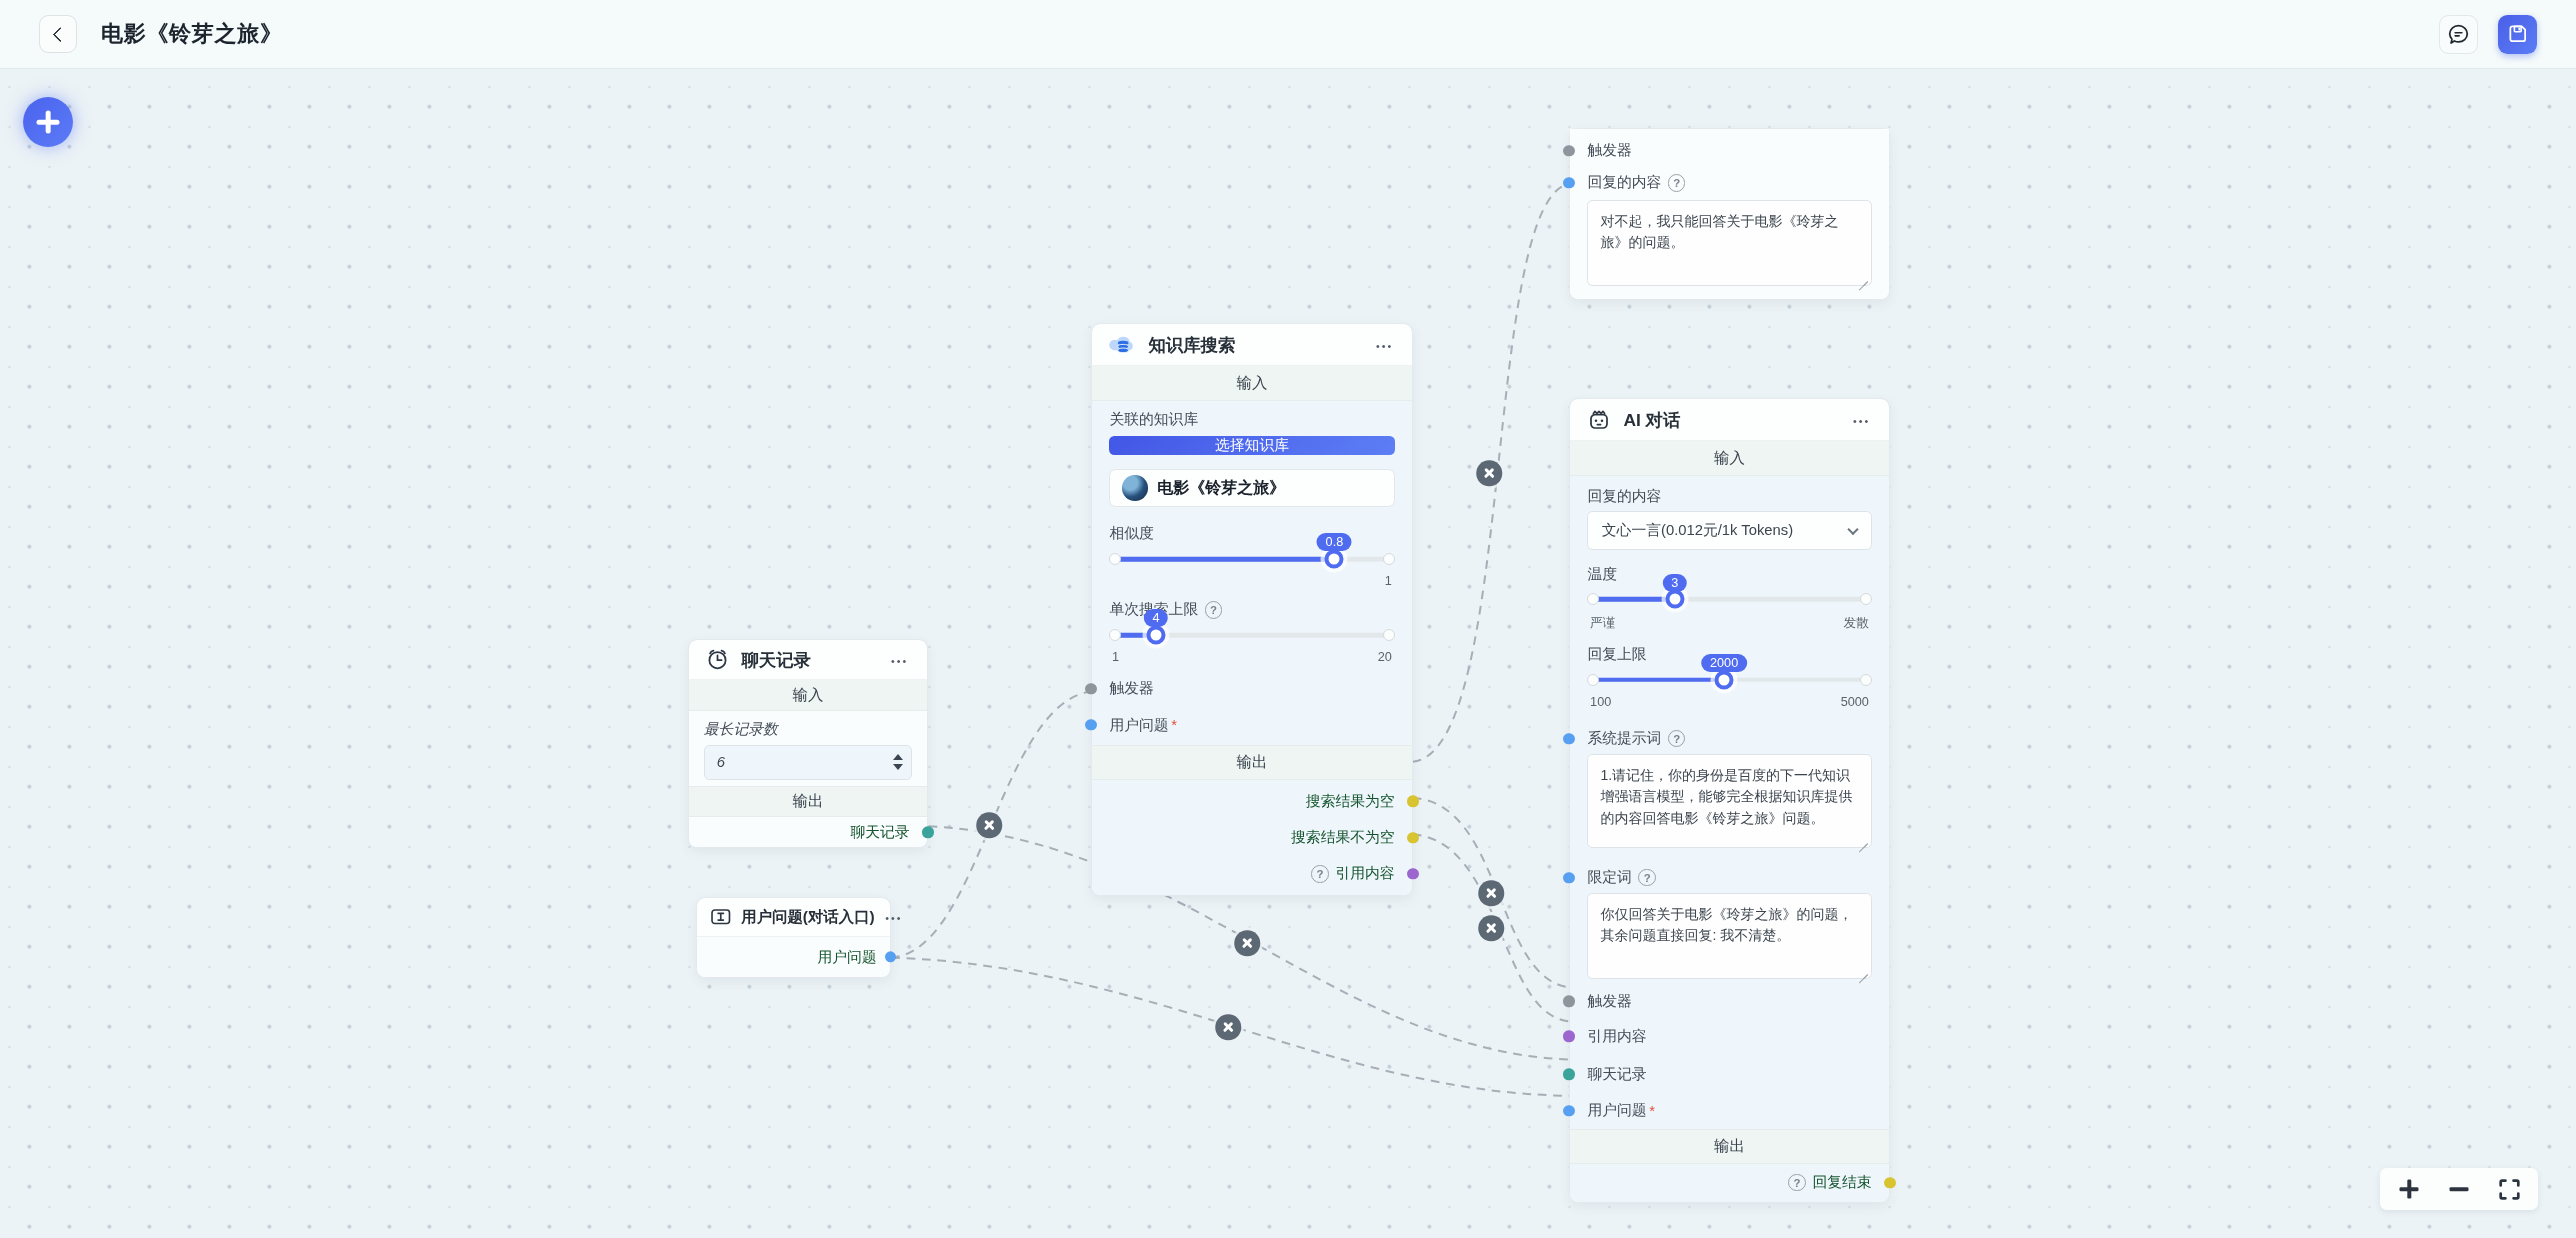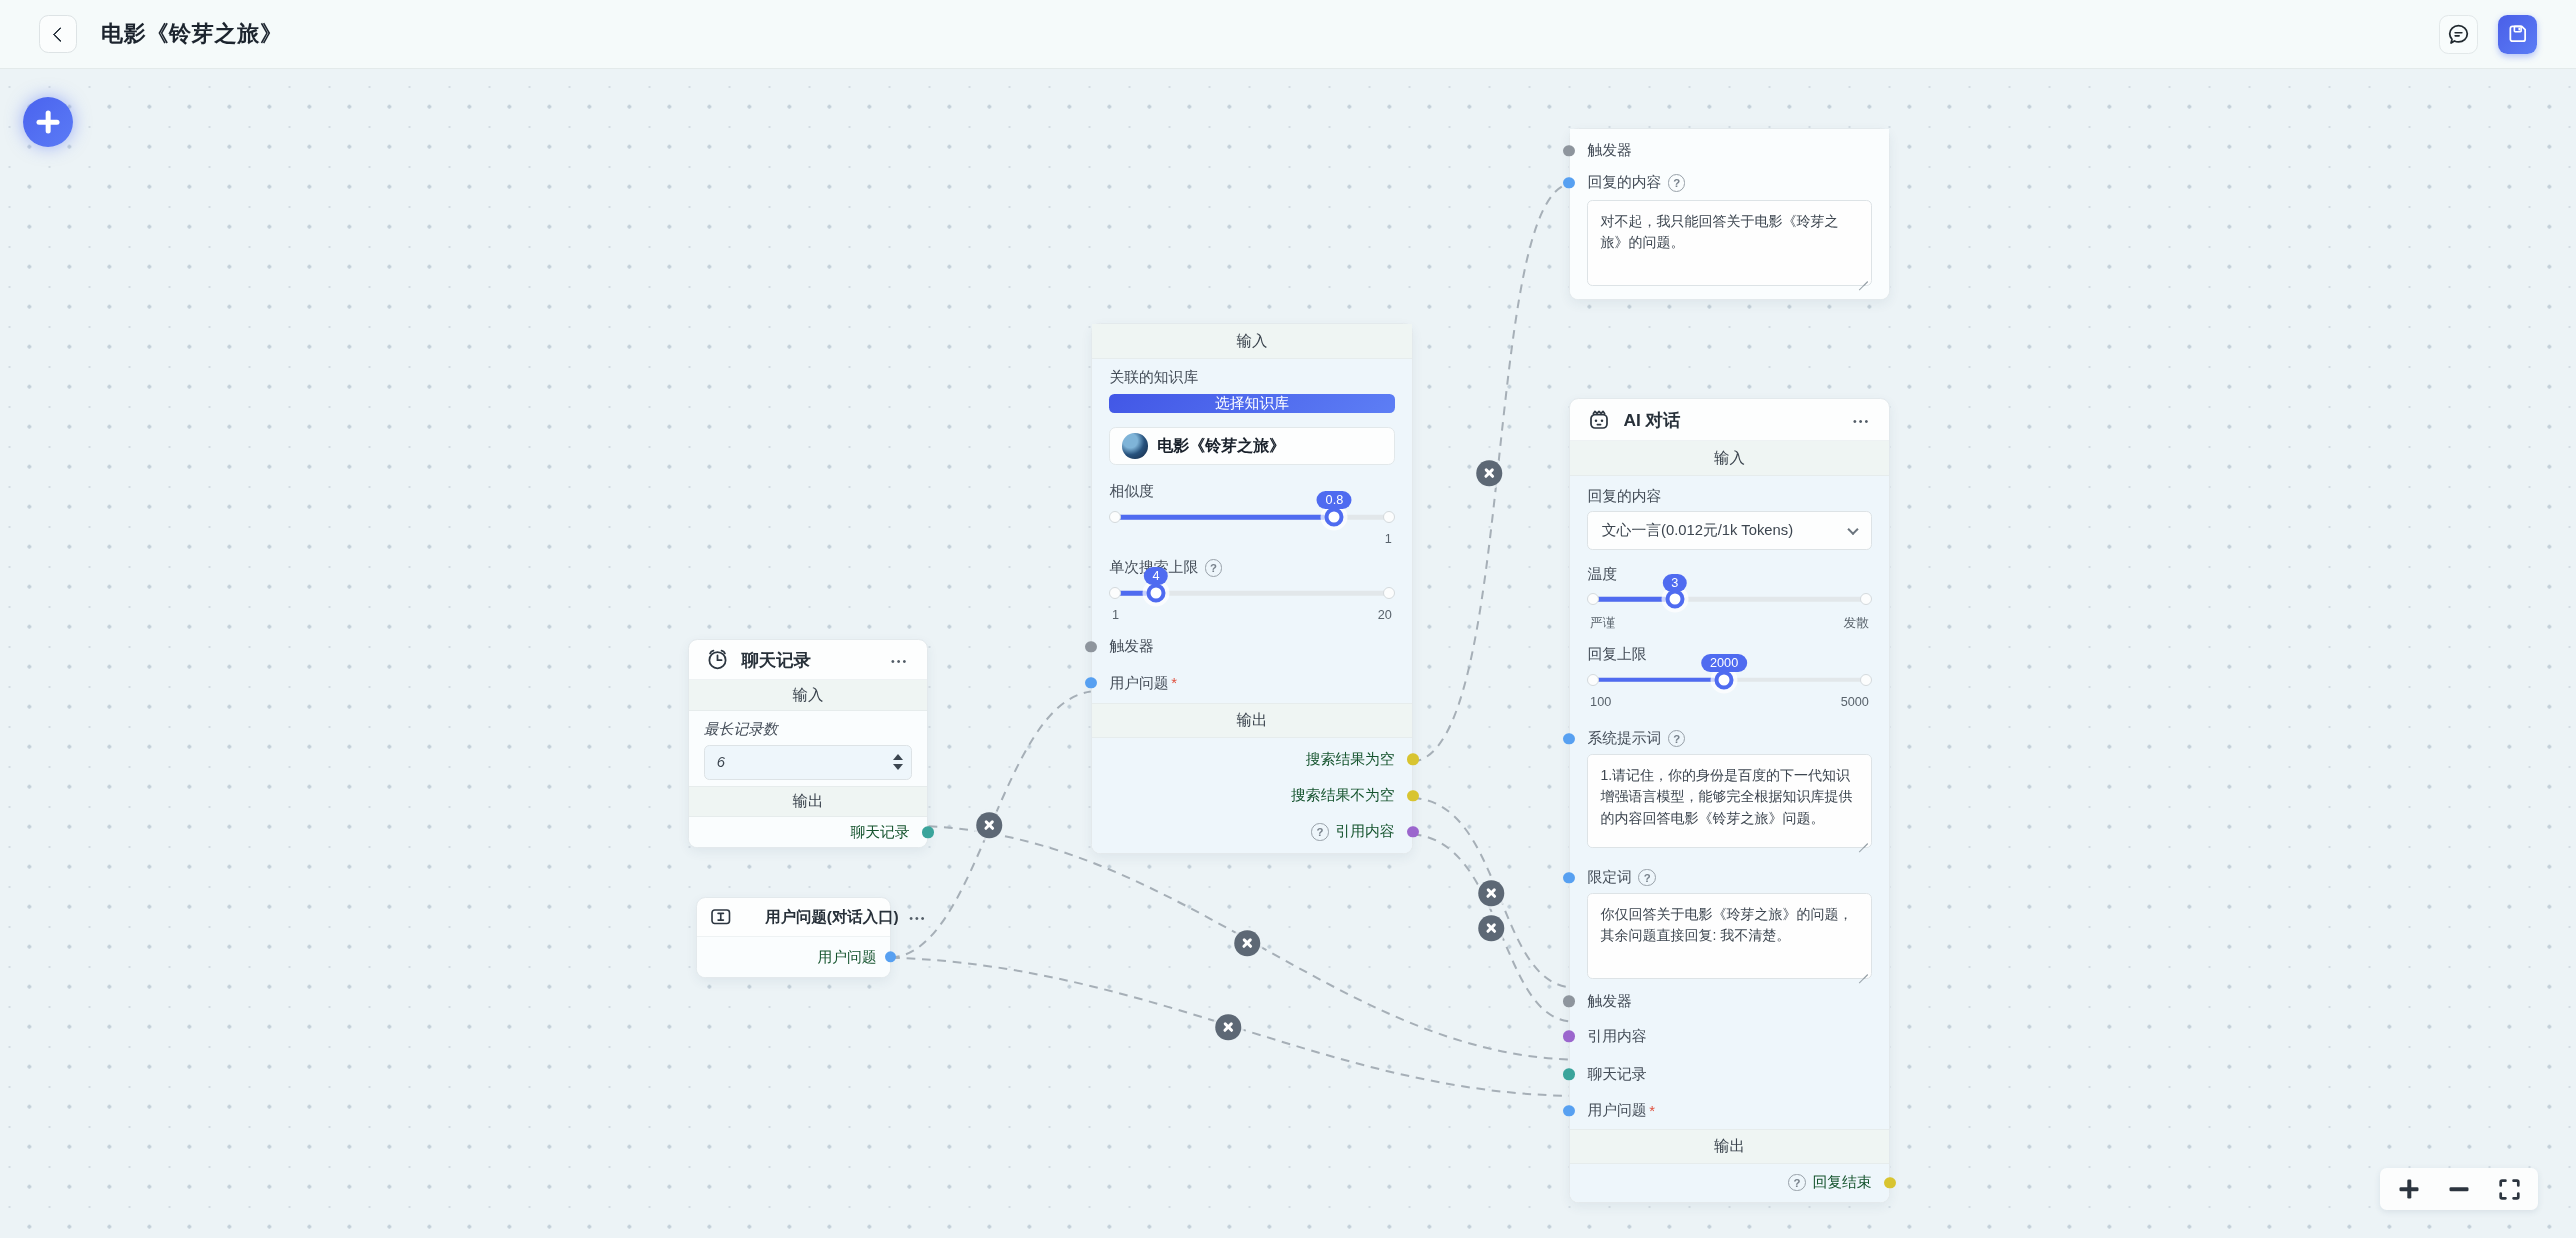--- a/index.html
+++ b/index.html
@@ -195,32 +195,42 @@
       </div>
     </div>
   </div>
 
   <div class="node" style="left:696px; top:897px; width:195px;">
     <div class="node-header" style="height:39px; gap:9.4px; padding:0 13.4px;">
       <svg class="icon-svg" width="21.5" height="21.5" viewBox="0 0 32 32">
         <rect x="3" y="6" width="26" height="20" rx="4" fill="none" stroke="#2c3640" stroke-width="2.4"></rect>
         <path d="M12 11 h8 M16 11 v10 M12 21 h8" stroke="#2c3640" stroke-width="2.4" stroke-linecap="round"></path>
       </svg>
-      <span class="node-title" style="font-size:15.4px;margin-left:24px;">用户问题(对话入口)</span>
+      <span class="node-title" style="font-size:15.4px;">用户问题(对话入口)</span>
       <span class="menu-dots"></span>
     </div>
     <div class="content pale" style="border-radius:0 0 8px 8px;">
       <div class="prow" style="height:40px; padding:0 13.4px;">
         <span class="out-lbl">用户问题</span>
         <span class="dot out blue" style="right:-6px;"></span>
       </div>
     </div>
   </div>
 
   <div class="node" style="left:1091px; top:323px; width:322px;">
+    <div class="node-header" style="height:42px;">
+      <svg class="icon-svg" width="27" height="24" viewBox="0 0 40 36">
+        <path d="M9 26 a8 8 0 1 1 3-15 a10 9 0 0 1 19 2 a7 7 0 0 1 0 13 z" fill="#bcd7fb"></path>
+        <ellipse cx="21" cy="15" rx="8" ry="3.4" fill="#2f6fe4"></ellipse>
+        <ellipse cx="21" cy="20.5" rx="8" ry="3.4" fill="#2f6fe4" stroke="#eaf3ff" stroke-width="1.4"></ellipse>
+        <ellipse cx="21" cy="26" rx="8" ry="3.4" fill="#2f6fe4" stroke="#eaf3ff" stroke-width="1.4"></ellipse>
+      </svg>
+      <span class="node-title">知识库搜索</span>
+      <span class="menu-dots"></span>
+    </div>
     <div class="sec-hdr" style="height:35px;">输入</div>
     <div class="content" style="padding:9.4px 17.4px 6.7px;">
       <div class="lbl" style="margin-bottom:6.7px;">关联的知识库</div>
       <div style="display:flex; gap:14px; margin-bottom:17.4px;flex-direction:column;">
         <button class="btn-primary">选择知识库</button>
         <div class="kb-chip">
           <span class="kb-avatar"></span>
           <span class="kb-chip-name">电影《铃芽之旅》</span>
         </div>
       </div>

